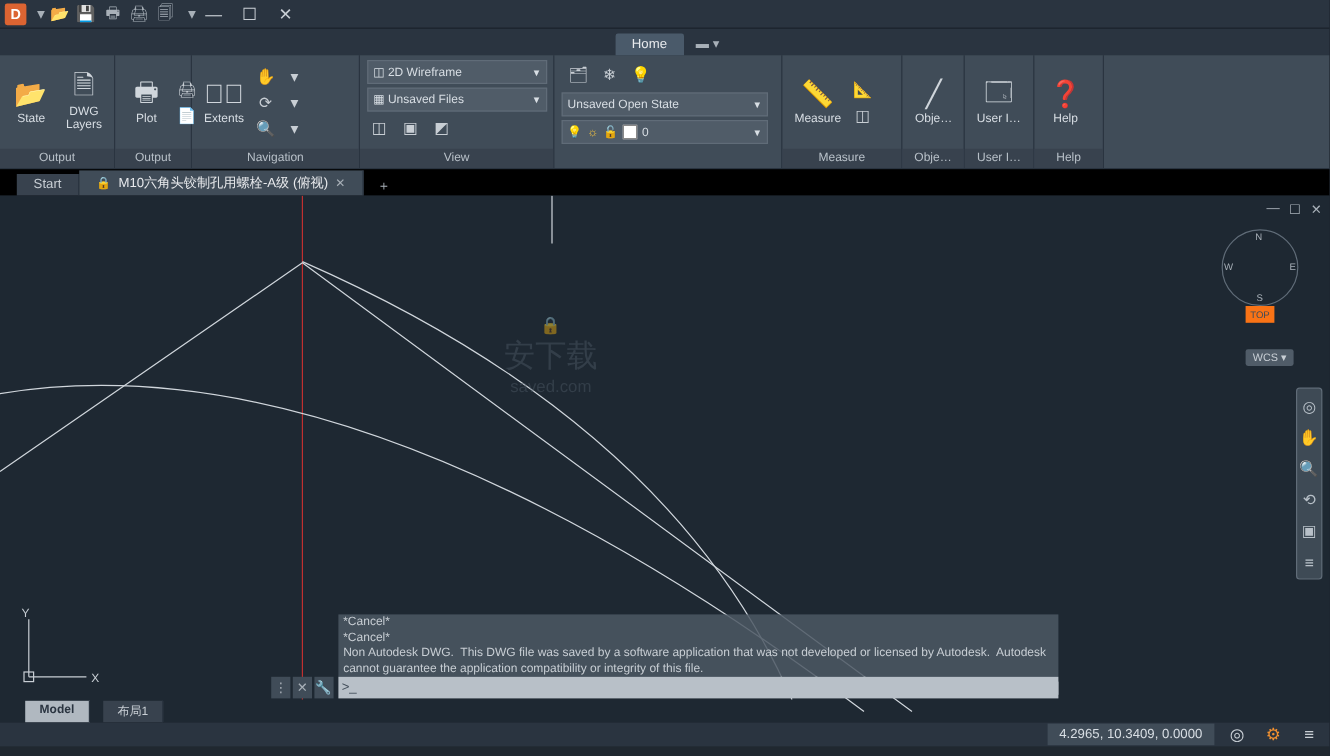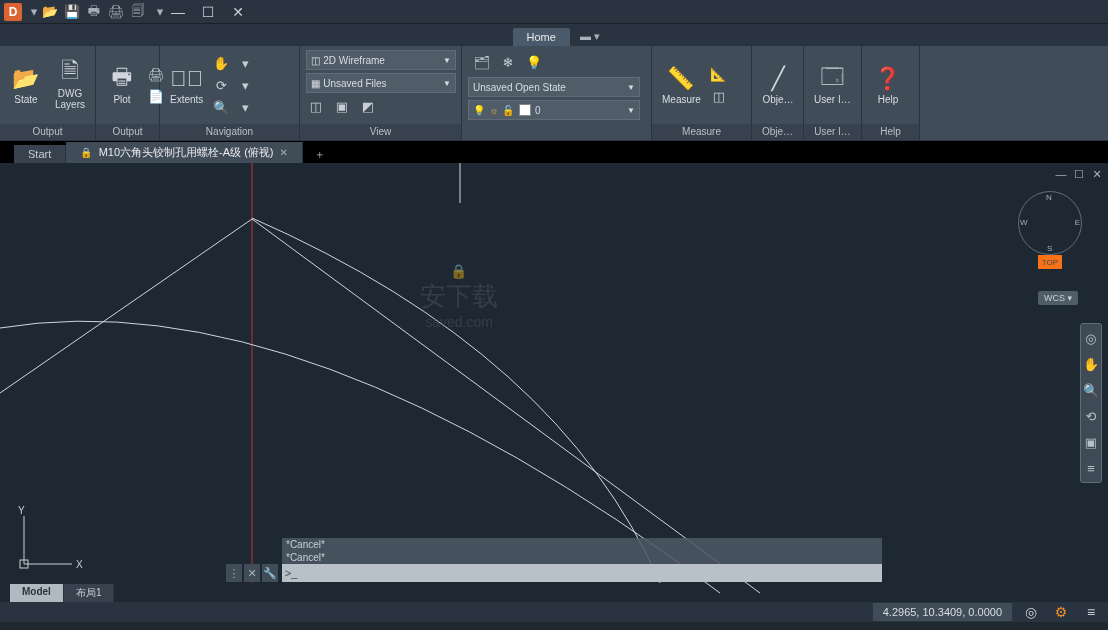--- a/index.html
+++ b/index.html
@@ -65,21 +65,21 @@
 .cmd-hist { background: rgba(76,88,100,.85); color: #c8ced4; font-family: "Consolas", monospace; font-size: 10px; line-height: 13px; padding: 0 4px; }
 .cmd-hist div { white-space: pre-wrap; }
 .cmd-input-row { display: flex; align-items: center; background: #b8c0c8; height: 18px; }
 .cmd-prompt { width: 18px; text-align: center; color: #404c58; font-size: 11px; }
 .cmd-input { flex: 1; background: #b8c0c8; border: none; font-family: Consolas, monospace; font-size: 10px; color: #2a3440; padding: 0 4px; }
 .cmd-side { position: absolute; bottom: 20px; left: 226px; display: flex; gap: 2px; }
 .cmd-side .cs { width: 16px; height: 18px; background: #404c58; color: #a8b0b8; display: flex; align-items: center; justify-content: center; font-size: 11px; cursor: pointer; }
 
 
 .layouttabs { position: absolute; bottom: 0; left: 10px; display: flex; height: 18px; }
-.layouttab { padding: 2px 12px; background: #38424e; color: #c8ced4; font-size: 10px; cursor: pointer; border-right: 1px solid #2a3440; }
+.layouttab { padding: 2px 12px; background: #38424e; color: #c8ced4; font-size: 10px; cursor: pointer; border-right: 1px solid #2a3440; margin-left: 11px; }
 .layouttab.active { background: #b0b8c0; color: #2a3440; font-weight: bold; }
 
 
 .statusbar { height: 20px; background: #2a3440; display: flex; align-items: center; padding: 0 6px; }
 .coord-area { margin-left: auto; display: flex; align-items: center; gap: 8px; }
 .coords { background: #404c58; color: #d8dee4; font-size: 11px; padding: 3px 10px; }
 .sb-icon { width: 22px; height: 22px; display: flex; align-items: center; justify-content: center; cursor: pointer; color: #c8ced4; font-size: 14px; }
 </style>
 </head>
 <body>
@@ -309,20 +309,21 @@
   <div class="cmd-side">
     <span class="cs">⋮</span>
     <span class="cs">✕</span>
     <span class="cs">🔧</span>
   </div>
 
   <div class="cmd-box">
     <div class="cmd-hist">
       <div>*Cancel*</div>
       <div>*Cancel*</div>
+      <div>Non Autodesk DWG.  This DWG file was saved by a software application that was not developed or licensed by Autodesk.  Autodesk cannot guarantee the application compatibility or integrity of this file.</div>
     </div>
     <div class="cmd-input-row">
       <span class="cmd-prompt">&gt;_</span>
       <input class="cmd-input" style="">
     </div>
   </div>
 
   <div class="layouttabs">
     <div class="layouttab active">Model</div>
     <div class="layouttab">布局1</div>

